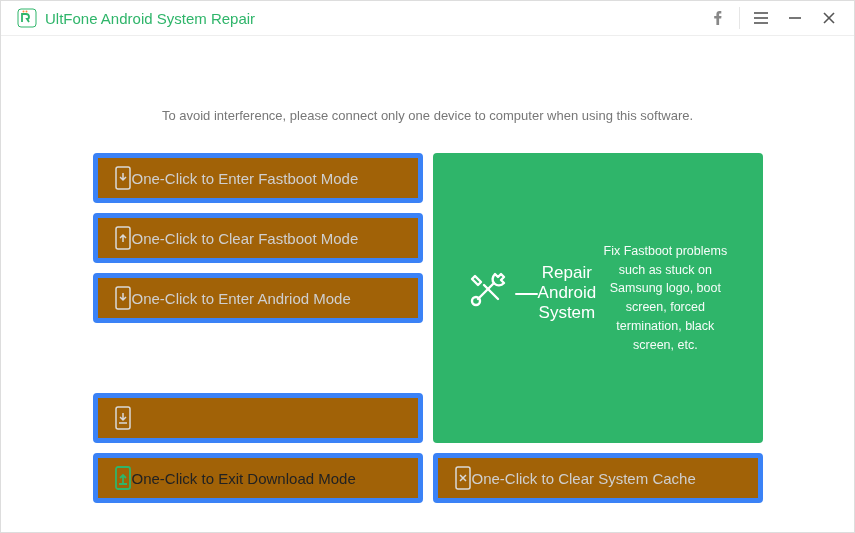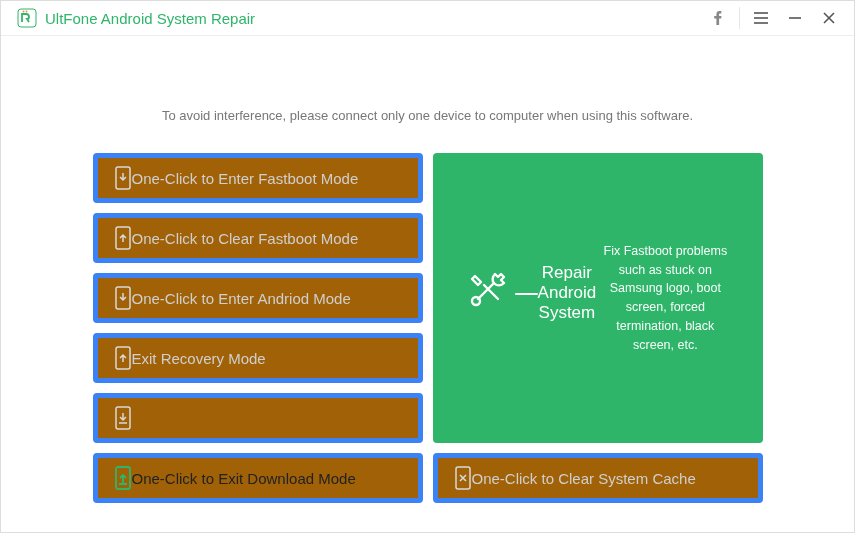--- a/index.html
+++ b/index.html
@@ -106,29 +106,20 @@
       <div class="opt disabled" style="grid-column:1;grid-row:3">
         <span class="opt-icon">
           <svg viewBox="0 0 18 24">
               <rect x="2" y="1" width="14" height="22" rx="2" stroke="#d9d9d9" stroke-width="1.5" fill="none"></rect>
               <path d="M9 7v7M6 11l3 3 3-3" stroke="#d9d9d9" stroke-width="1.5" fill="none"></path>
             </svg>
         </span>
         <span>One-Click to Enter Andriod Mode</span>
       </div>
 
-      <div class="opt disabled" style="grid-column:1;grid-row:4">
-        <span class="opt-icon">
-          <svg viewBox="0 0 18 24">
-              <rect x="2" y="1" width="14" height="22" rx="2" stroke="#d9d9d9" stroke-width="1.5" fill="none"></rect>
-              <path d="M9 16V9M6 12l3-3 3 3" stroke="#d9d9d9" stroke-width="1.5" fill="none"></path>
-            </svg>
-        </span>
-        <span>Exit Recovery Mode</span>
-      </div>
 
       <div class="opt disabled" style="grid-column:1;grid-row:5">
         <span class="opt-icon">
           <svg viewBox="0 0 18 24">
               <rect x="2" y="1" width="14" height="22" rx="2" stroke="#d9d9d9" stroke-width="1.5" fill="none"></rect>
               <path d="M9 7v7M6 11l3 3 3-3M5 17h8" stroke="#d9d9d9" stroke-width="1.5" fill="none"></path>
             </svg>
         </span>
       </div>
 

